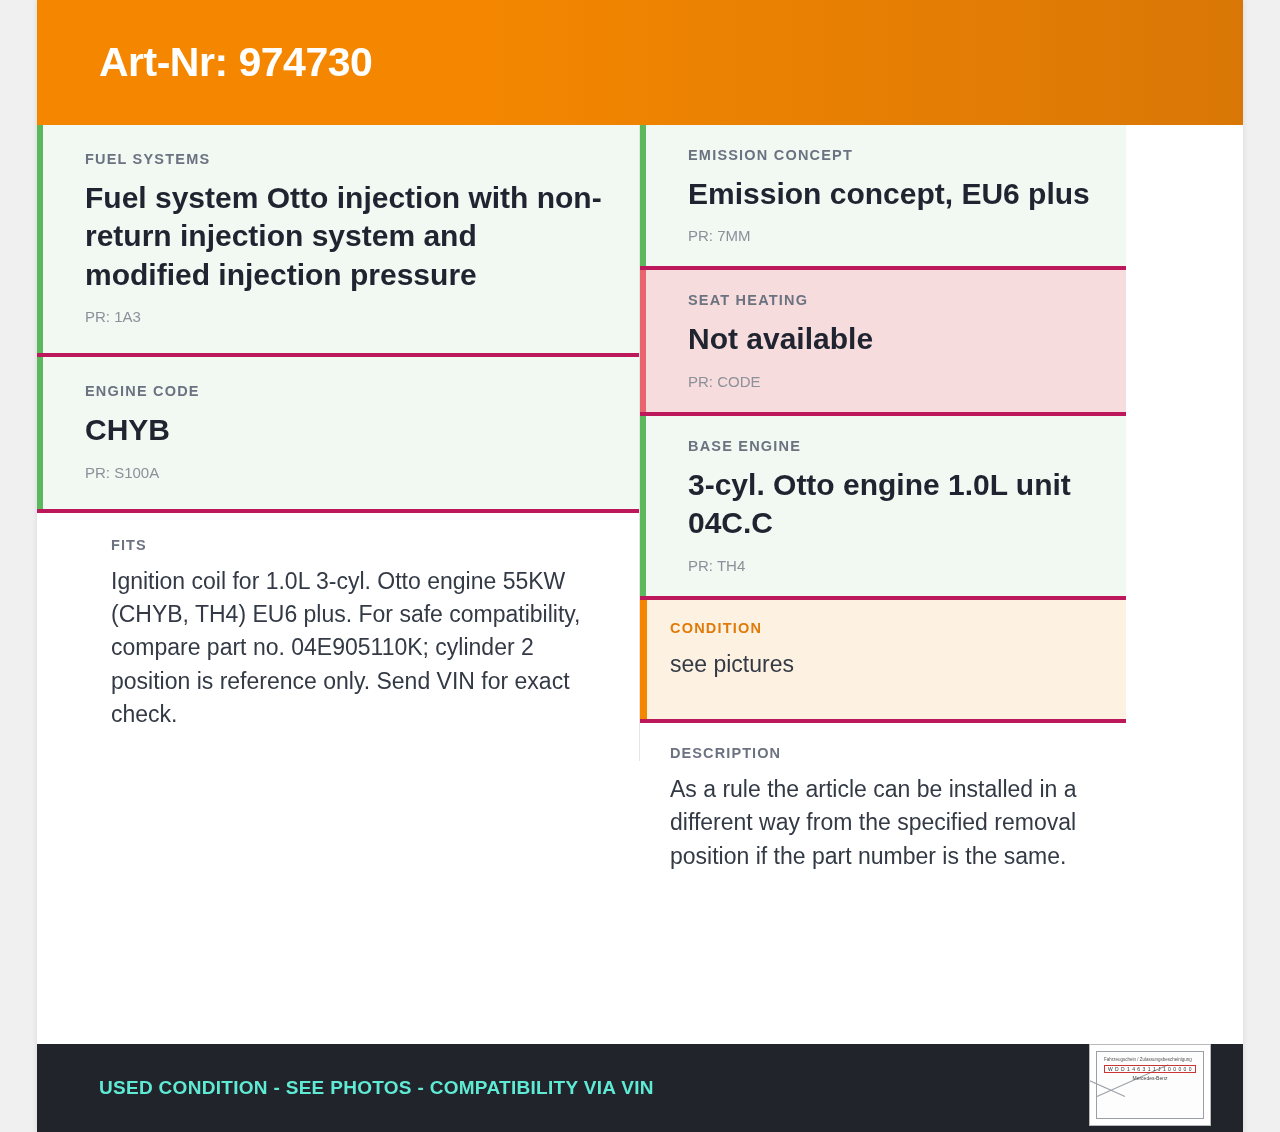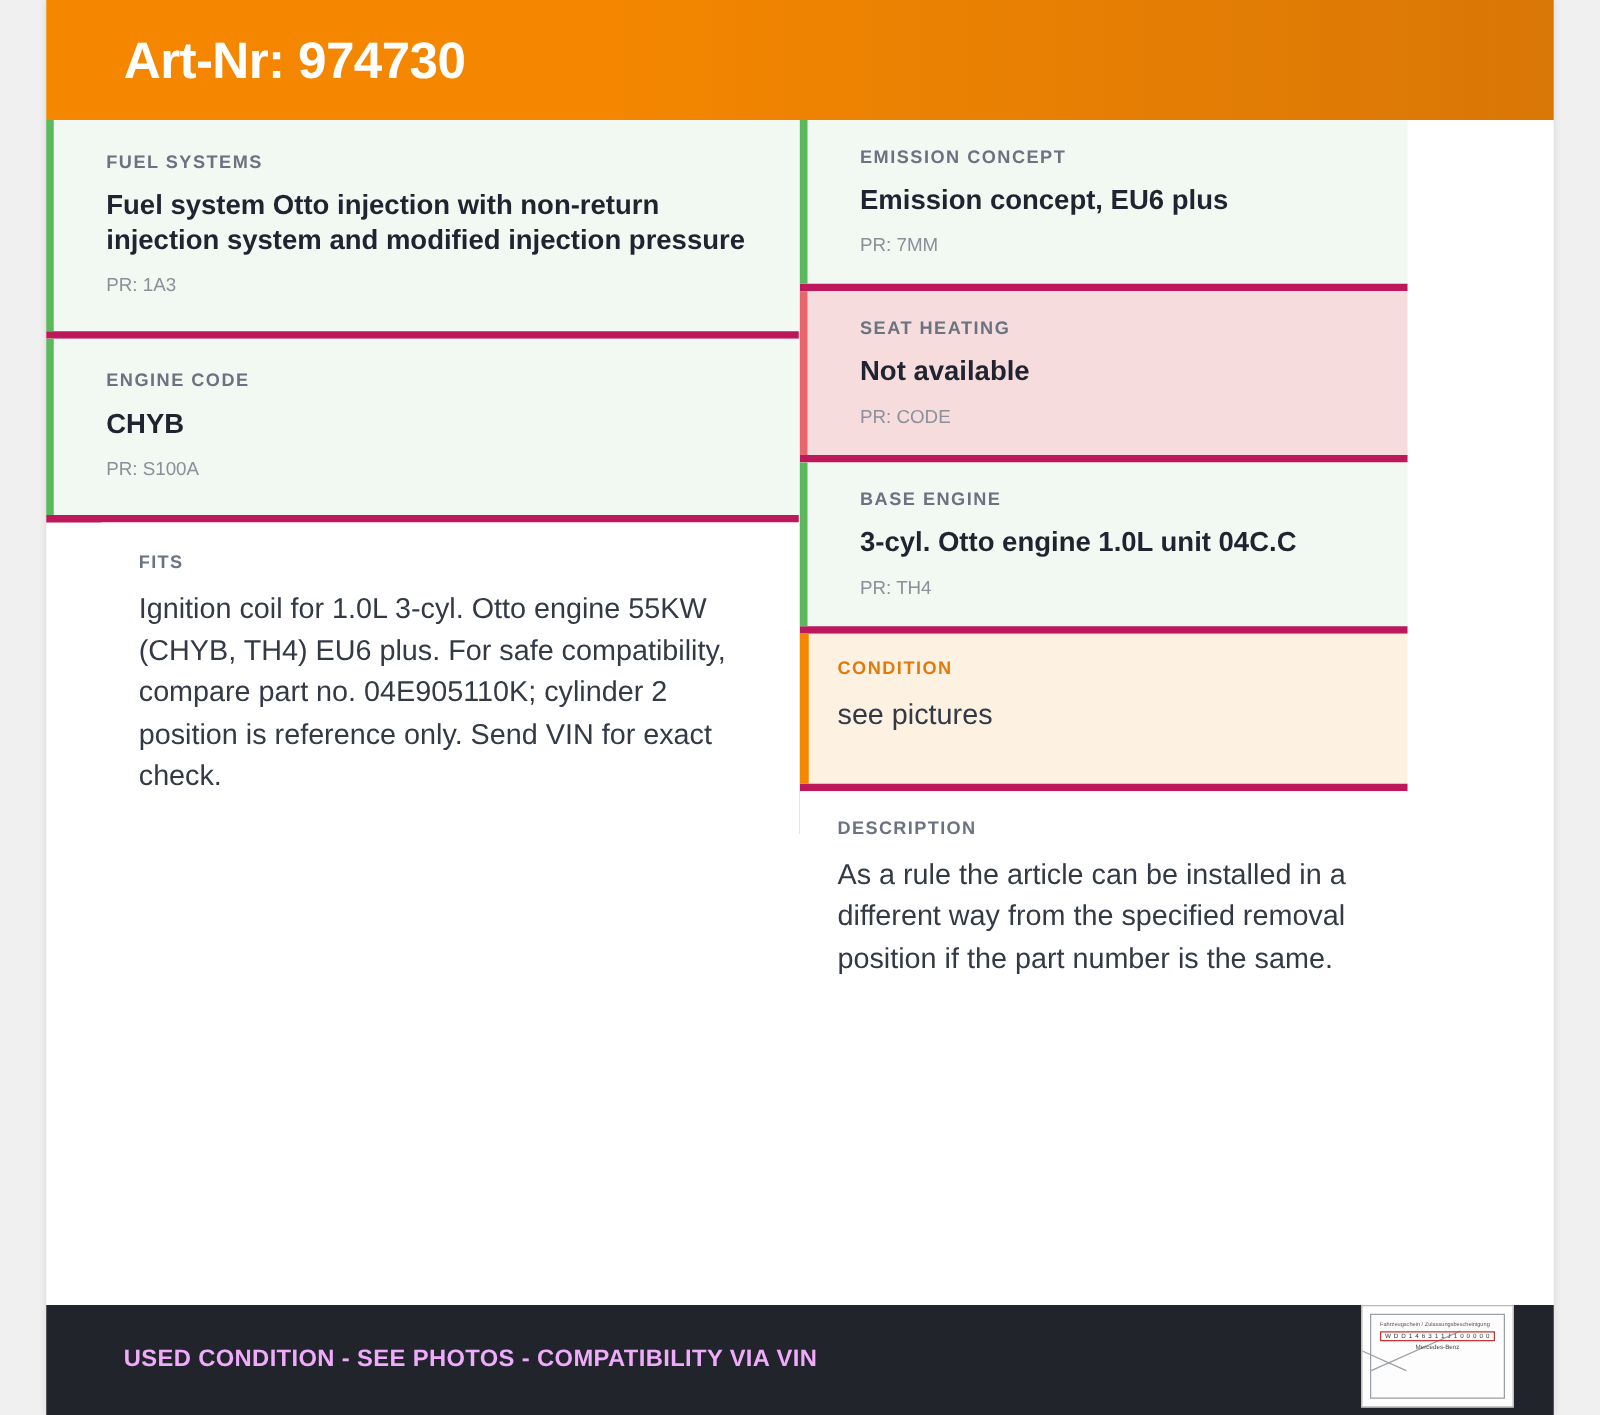--- a/index.html
+++ b/index.html
@@ -19,21 +19,21 @@
     position: absolute;
     left: 37px;
     top: 0;
     width: 1206px;
     min-height: 1132px;
     background: #ffffff;
     box-shadow: 0 0 6px rgba(0,0,0,0.10);
   }
   
   .header {
-    height: 96px;
+    height: 125px;
     background: linear-gradient(90deg, #f58700 0%, #f58700 35%, #d97706 100%);
     display: flex;
     align-items: center;
     padding-left: 62px;
     box-sizing: border-box;
   }
   .header-title {
     color: #ffffff;
     font-size: 41px;
     font-weight: bold;
@@ -51,21 +51,21 @@
   }
   .col-right {
     width: 486px;
     box-sizing: border-box;
   }
   
   .card {
     position: relative;
     box-sizing: border-box;
     padding: 26px 30px 28px 48px;
-    border-bottom: 6px solid #be185d;
+    border-bottom: 4px solid #be185d;
   }
   .card .bar {
     position: absolute;
     left: 0;
     top: 0;
     bottom: 0;
     width: 6px;
   }
   .card.green  { background: #f2f8f2; }
   .card.green  .bar { background: #5cb85c; }
@@ -79,21 +79,21 @@
   .card-label {
     font-size: 14.5px;
     font-weight: bold;
     letter-spacing: 1.2px;
     color: #6b7280;
     text-transform: uppercase;
     margin-bottom: 12px;
   }
   .card.orange .card-label { color: #e07b0a; }
   .card-value {
-    font-size: 22px;
+    font-size: 30px;
     font-weight: bold;
     color: #1f2430;
     line-height: 1.28;
   }
   .card-value.small {
     font-size: 23px;
     font-weight: normal;
     color: #333a45;
     line-height: 1.45;
   }
@@ -118,21 +118,21 @@
     right: 37px;
     bottom: 0;
     height: 88px;
     background: #21252b;
     display: flex;
     align-items: center;
     padding-left: 62px;
     box-sizing: border-box;
   }
   .footer-text {
-    color: #f0abfc;
+    color: #5eead4;
     font-size: 19px;
     font-weight: bold;
     letter-spacing: 0.3px;
   }
   .stamp {
     position: absolute;
     right: 32px;
     bottom: 6px;
     width: 120px;
     height: 80px;

